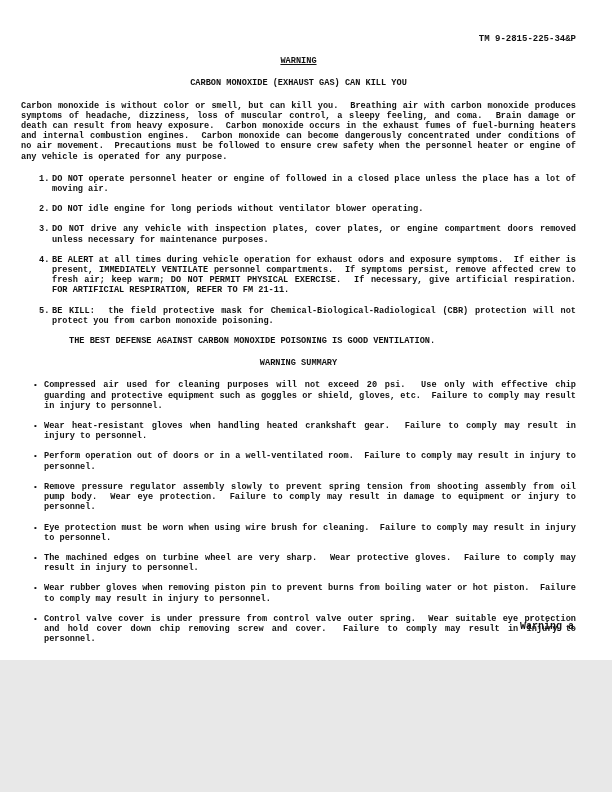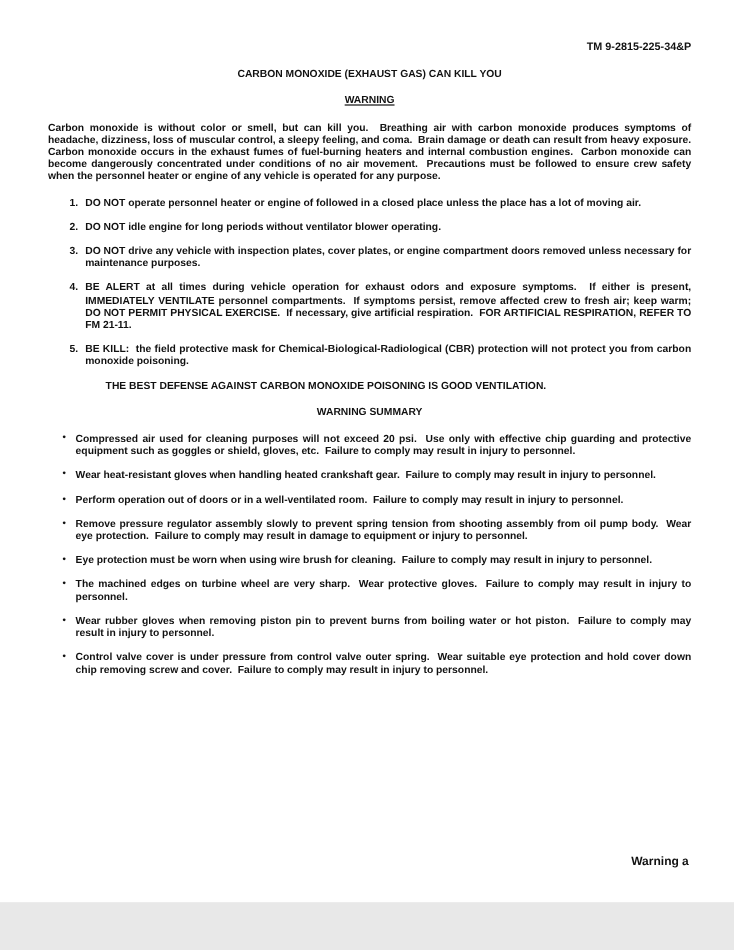--- a/index.html
+++ b/index.html
@@ -3,26 +3,26 @@
 <meta charset="utf-8">
 <style>
   html, body {
     margin: 0;
     padding: 0;
     background: #e8e8e8;
   }
   .page {
     position: relative;
     width: 612px;
-    height: 752px;
+    height: 660px;
     margin: 0 auto;
     background: #ffffff;
     box-sizing: border-box;
-    padding: 34px 36px 0 40px;
-    font-family: Liberation Sans, sans-serif;
+    padding: 34px 36px 0 21px;
+    font-family: Liberation Mono, monospace;
     font-weight: 700;
     font-size: 8.6px;
     line-height: 10.2px;
     color: #111111;
     overflow: hidden;
   }
   .tm-number {
     text-align: right;
     font-size: 9px;
     margin-bottom: 12px;
@@ -79,25 +79,25 @@
     font-size: 10px;
   }
 </style>
 </head>
 <body>
 
 <div class="page">
 
   <div class="tm-number">TM 9-2815-225-34&amp;P</div>
 
-  <div class="heading-center">CARBON MONOXIDE (EXHAUST GAS) CAN KILL YOU</div>
-
   <div class="heading-center">
     <span class="underlined">WARNING</span>
   </div>
+
+  <div class="heading-center">CARBON MONOXIDE (EXHAUST GAS) CAN KILL YOU</div>
 
   <div class="intro">Carbon monoxide is without color or smell, but can kill you.  Breathing air with carbon monoxide produces symptoms of headache, dizziness, loss of muscular control, a sleepy feeling, and coma.  Brain damage or death can result from heavy exposure.  Carbon monoxide occurs in the exhaust fumes of fuel-burning heaters and internal combustion engines.  Carbon monoxide can become dangerously concentrated under conditions of no air movement.  Precautions must be followed to ensure crew safety when the personnel heater or engine of any vehicle is operated for any purpose.</div>
 
   <div class="numbered-list">
     <div class="numbered-item">
       <span class="num">1.</span>
       <span class="item-text">DO NOT operate personnel heater or engine of followed in a closed place unless the place has a lot of moving air.</span>
     </div>
     <div class="numbered-item">
       <span class="num">2.</span>

